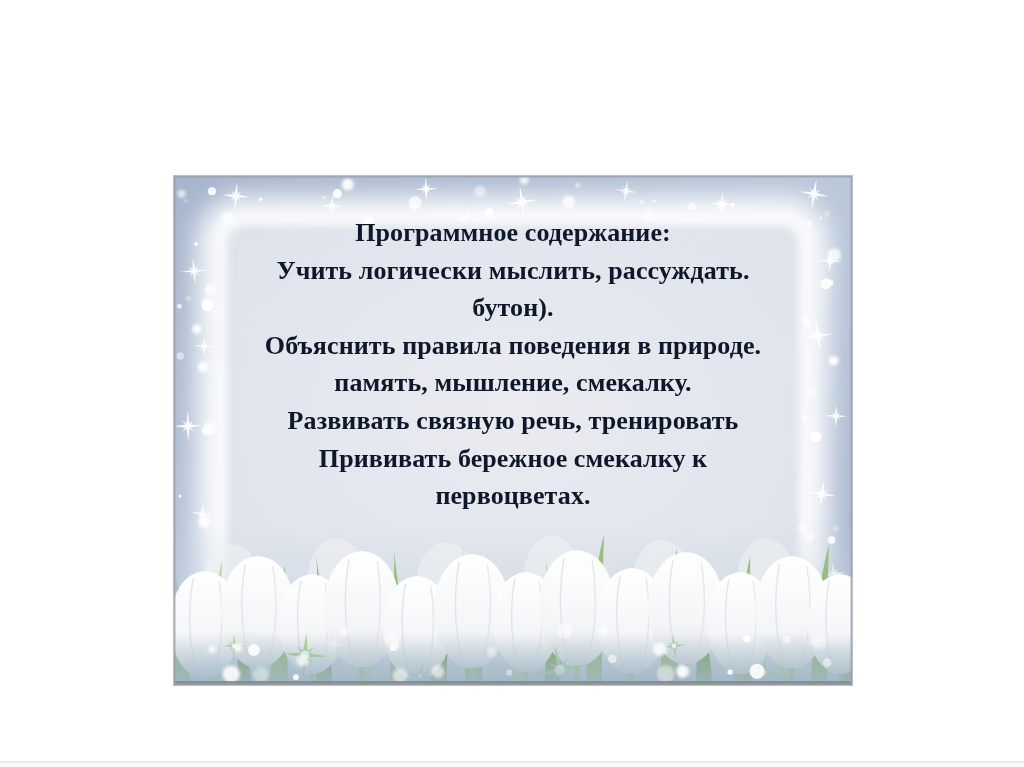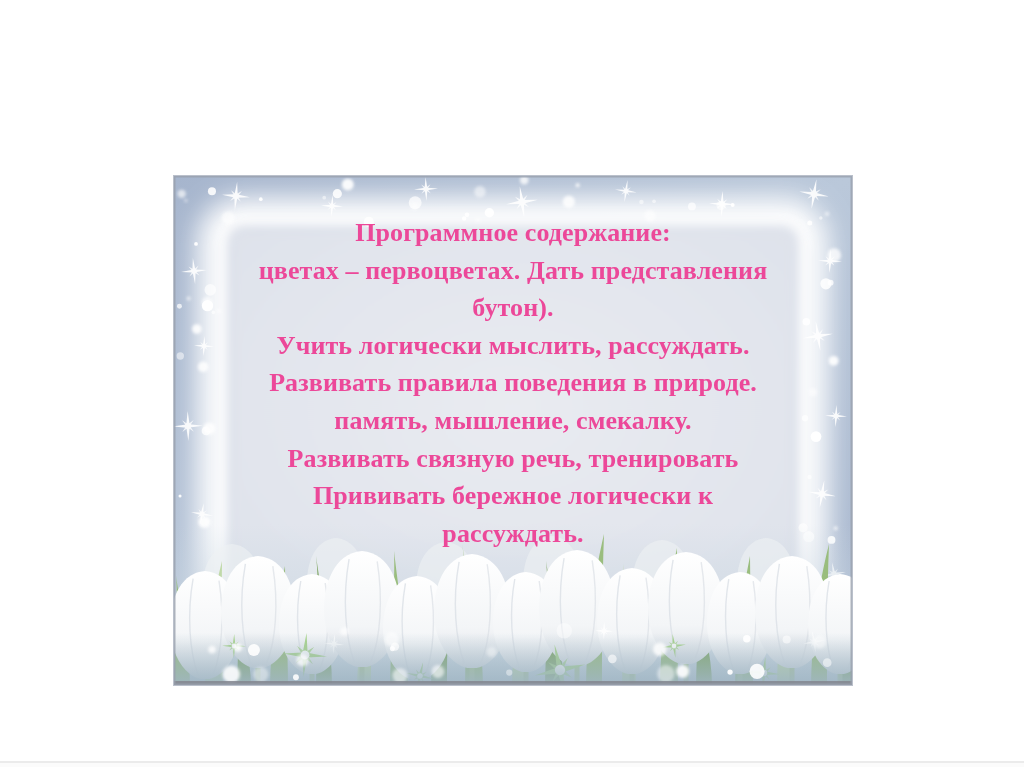--- a/index.html
+++ b/index.html
@@ -3,21 +3,21 @@
 <meta charset="utf-8">
 <style>
   html,body{margin:0;padding:0;background:#fff;}
   .page{position:relative;width:1024px;height:767px;background:#ffffff;overflow:hidden;
         font-family:"Liberation Serif", serif;}
   .slide{position:absolute;left:174px;top:176px;width:678px;height:509px;margin:0;
          box-shadow:0 0 0 1px rgba(130,140,160,.55);overflow:hidden;}
   .slide-art{position:absolute;inset:0;}
   .slide-art svg{display:block;width:100%;height:100%;}
   .slide-text{position:absolute;left:30px;right:30px;top:38px;text-align:center;
-              font-size:26px;line-height:37.6px;font-weight:600;color:#ec4899;
+              font-size:26px;line-height:37.6px;font-weight:600;color:#0f172a;
               letter-spacing:.1px;}
   .slide-text .line{white-space:pre-wrap;}
   .bottom-rule{position:absolute;left:0;top:761px;width:1024px;height:2px;background:#ebebeb;}
   .below-rule{position:absolute;left:0;top:763px;width:1024px;height:4px;background:#fbfbfb;}
 </style>
 </head>
 <body>
 
 <div class="page">
 
@@ -536,26 +536,25 @@
               <circle cx="63.794868737363664" cy="471.53463316780267" r="4.208313227728155" fill="#ffffff" opacity="0.9027347686247597" filter="url(#f3)"></circle>
               <circle cx="653.2347496213554" cy="486.6551094207238" r="4.3525555144774515" fill="#ffffff" opacity="0.5356011033689608"></circle>
             </g>
             <rect x="0" y="505" width="678" height="4" fill="#84868f" opacity=".85"></rect>
           </g>
           <rect x=".75" y=".75" width="676.5" height="507.5" fill="none" stroke="#99a0ac" stroke-width="1.5" opacity=".8"></rect>
         </svg>
       </div>
     <div class="slide-text">
       <div class="line">Программное содержание:</div>
-      <div class="line">цветах – первоцветах. Дать представления</div>
+      <div class="line">Учить логически мыслить, рассуждать.</div>
       <div class="line">бутон).</div>
-      <div class="line">Учить логически мыслить, рассуждать.</div>
-      <div class="line">Развивать правила поведения в природе.</div>
+      <div class="line">Объяснить правила поведения в природе.</div>
       <div class="line">память, мышление, смекалку.</div>
       <div class="line">Развивать связную речь, тренировать</div>
-      <div class="line">Прививать бережное логически к</div>
-      <div class="line">рассуждать.</div>
+      <div class="line">Прививать бережное смекалку к</div>
+      <div class="line">первоцветах.</div>
     </div>
   </figure>
 
   <div class="bottom-rule"></div>
   <div class="below-rule"></div>
 </div>
 
 </body></html>

